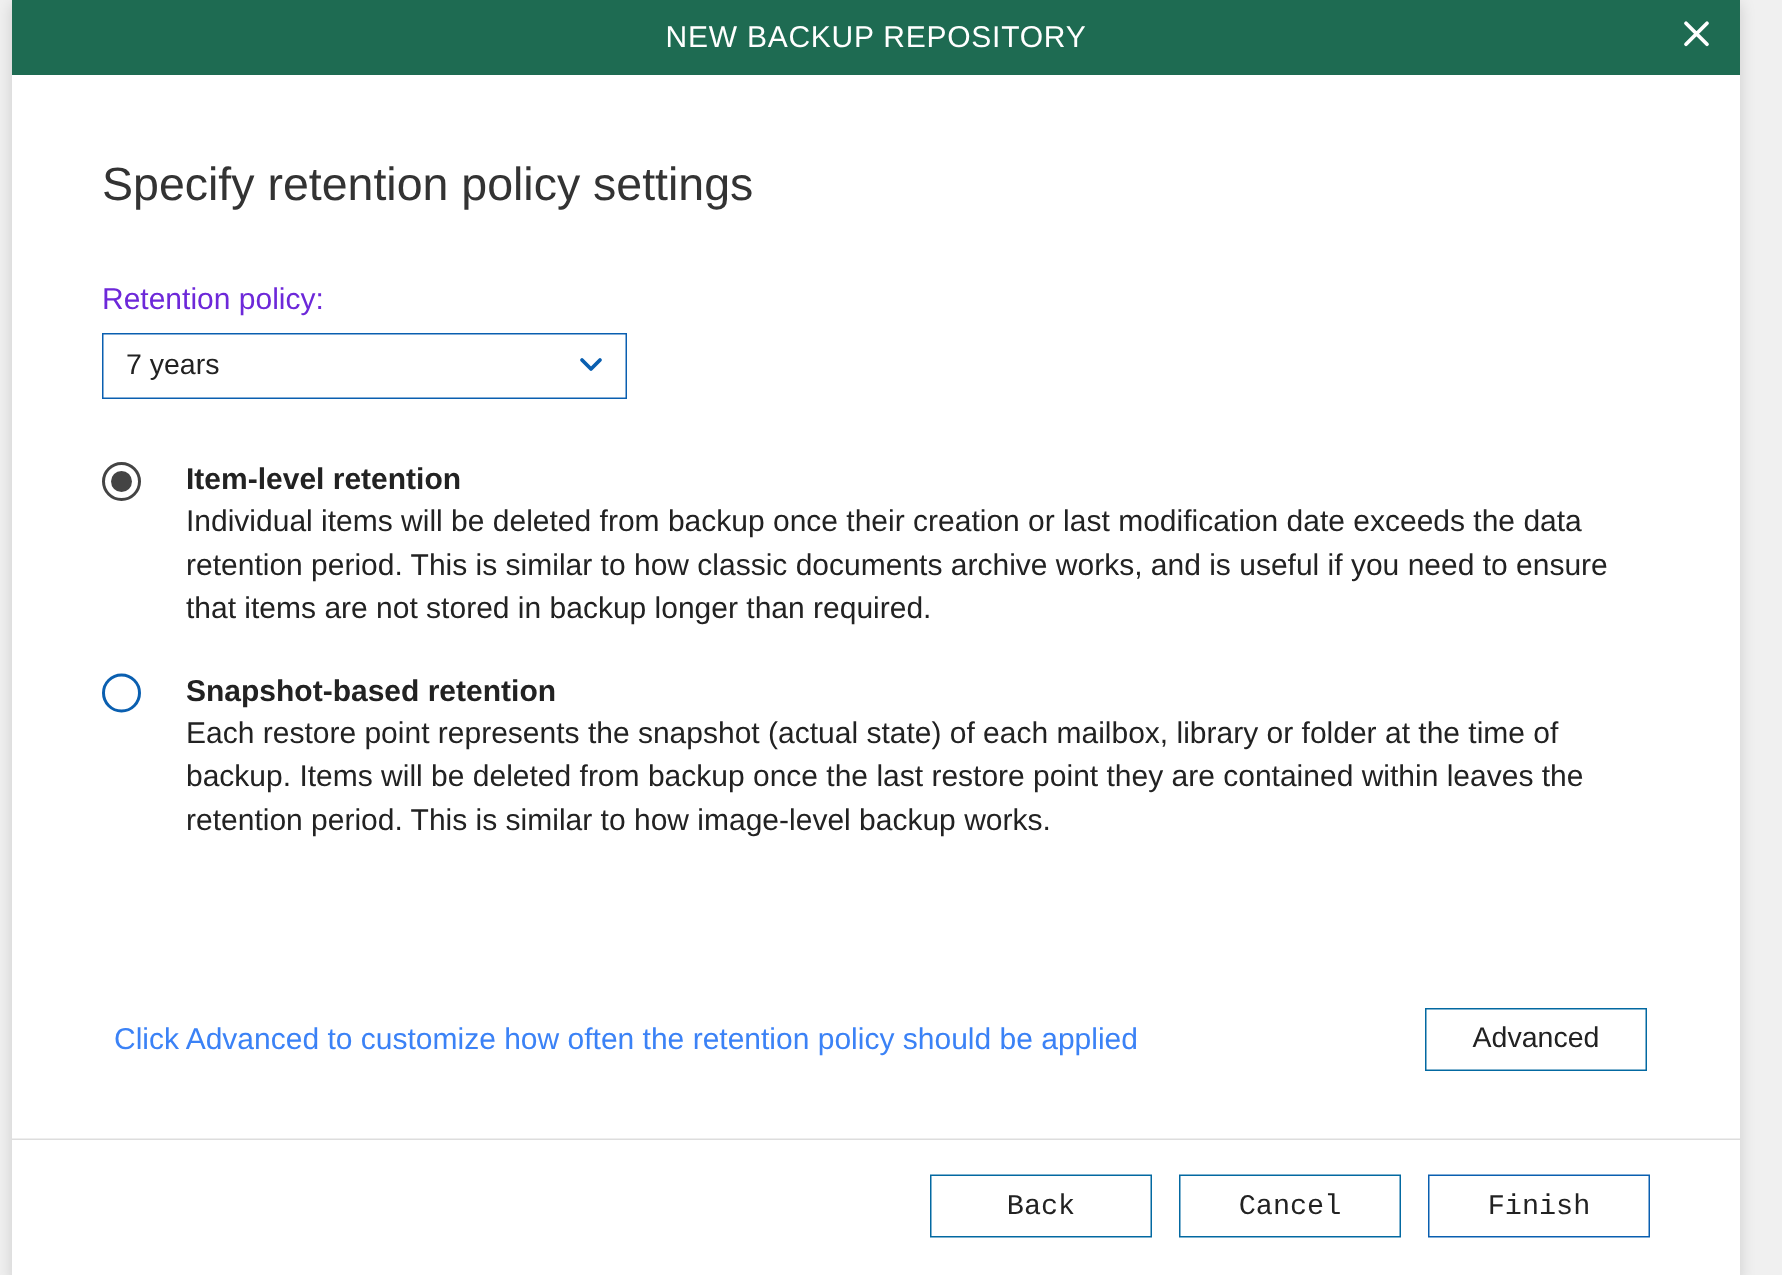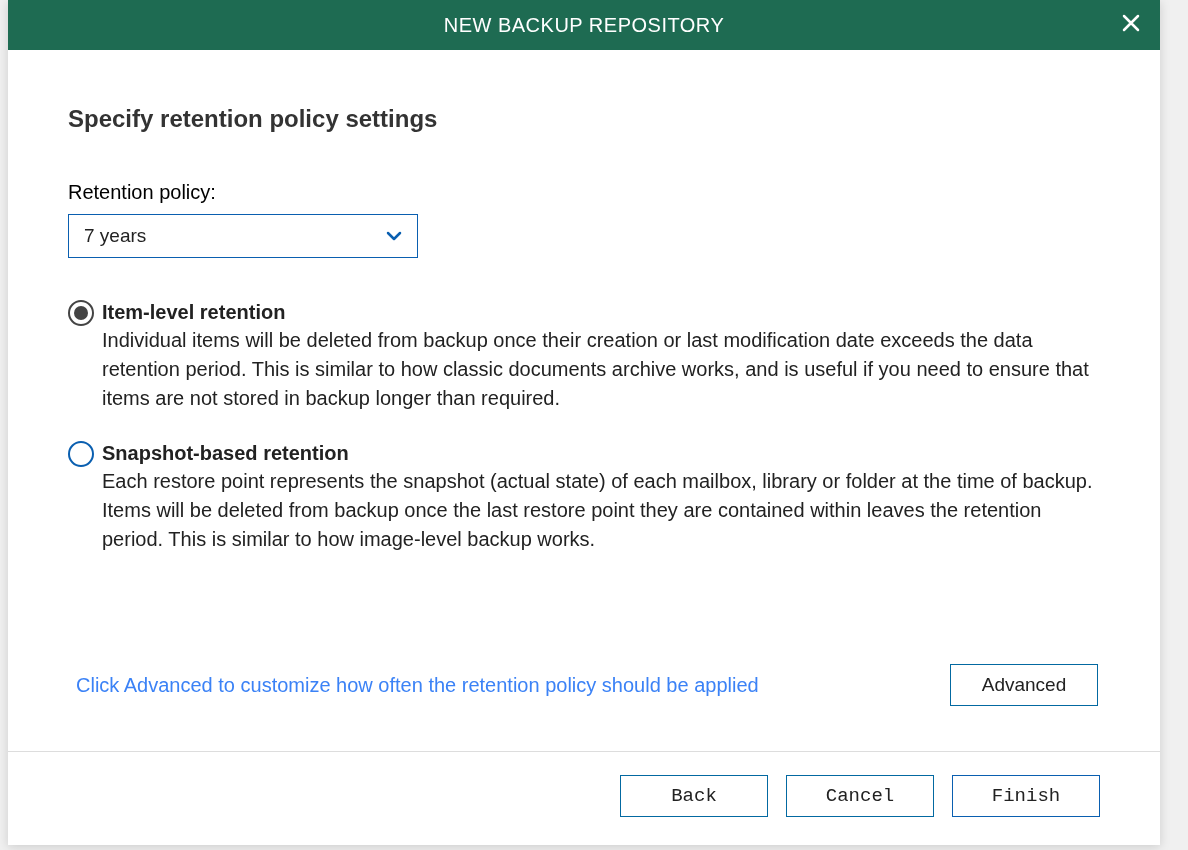--- a/index.html
+++ b/index.html
@@ -37,28 +37,28 @@
       right: 20px;
       top: 50%;
       transform: translateY(-50%);
       cursor: pointer;
       color: #fff;
     }
     .content {
       padding: 55px 60px 20px 60px;
     }
     .heading {
-      font-size: 24px;
-      font-weight: 700;
+      font-size: 31px;
+      font-weight: 400;
       color: #333;
       margin-bottom: 48px;
     }
     .field-label {
       font-size: 20px;
-      color: #000000;
+      color: #6d28d9;
       margin-bottom: 10px;
       display: block;
     }
     .dropdown {
       width: 350px;
       height: 44px;
       border: 1px solid #0a5fb0;
       display: flex;
       align-items: center;
       justify-content: space-between;
@@ -74,21 +74,21 @@
       color: #0a5fb0;
     }
     .radio-group {
       display: flex;
       flex-direction: column;
       gap: 26px;
     }
     .radio-option {
       display: flex;
       align-items: flex-start;
-      gap: 8px;
+      gap: 30px;
     }
     .radio-circle {
       width: 26px;
       height: 26px;
       border-radius: 50%;
       flex-shrink: 0;
       display: flex;
       align-items: center;
       justify-content: center;
       cursor: pointer;

